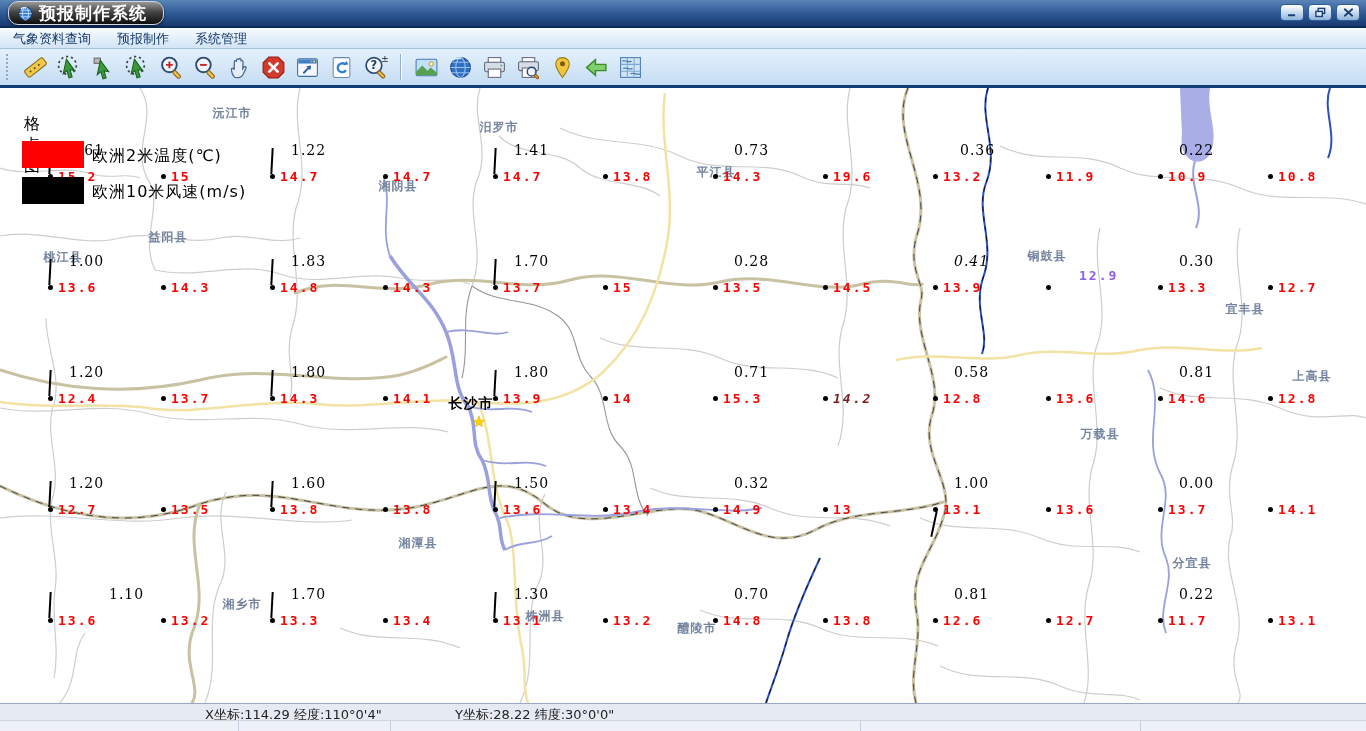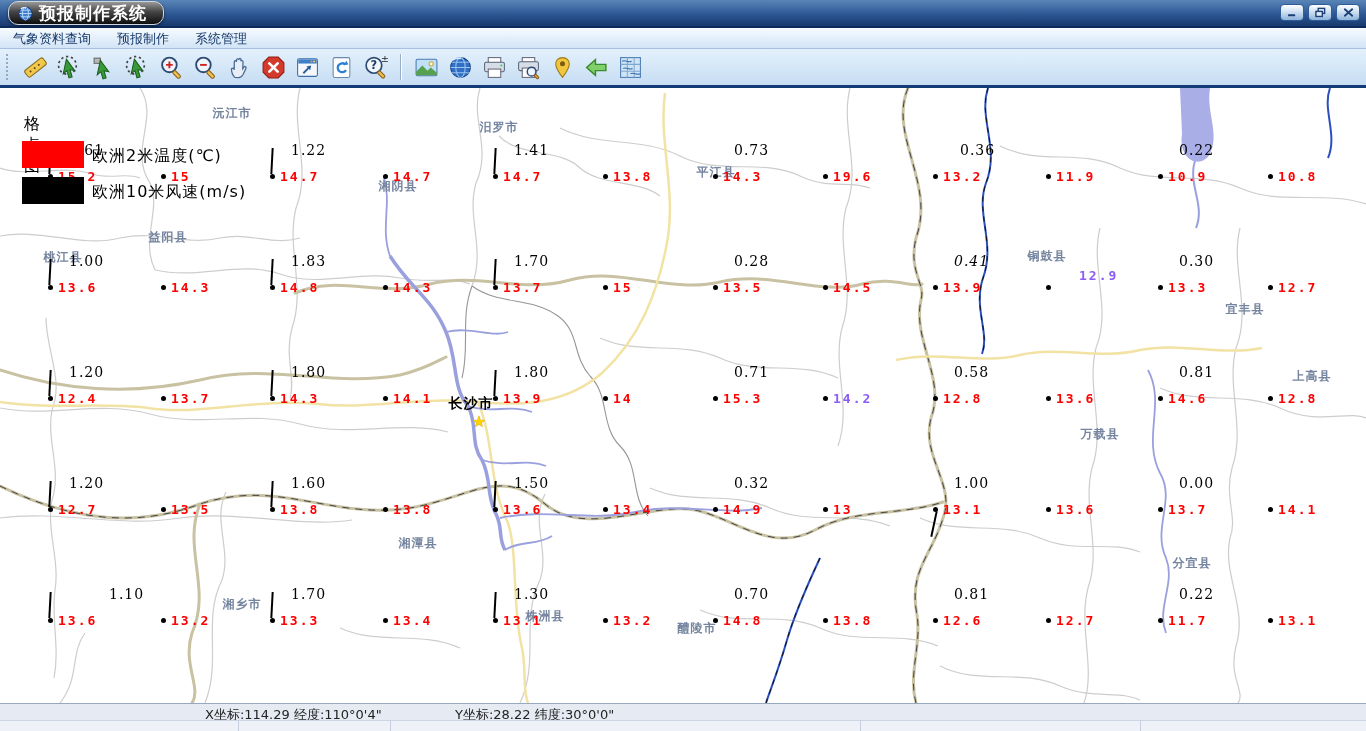--- a/index.html
+++ b/index.html
@@ -415,21 +415,21 @@
       <div class="pt-dot" style="left: 493px; top: 308px;"></div>
       <div class="pt-temp" style="left: 503px; top: 303px; color: rgb(255, 0, 0);">13.9</div>
       <div class="pt-wind" style="left: 514px; top: 276px; color: rgb(0, 0, 0);">1.80</div>
       <div class="pt-stick up" style="left: 494px; top: 282px;"></div>
       <div class="pt-dot" style="left: 603px; top: 308px;"></div>
       <div class="pt-temp" style="left: 613px; top: 303px; color: rgb(255, 0, 0);">14</div>
       <div class="pt-dot" style="left: 713px; top: 308px;"></div>
       <div class="pt-temp" style="left: 723px; top: 303px; color: rgb(255, 0, 0);">15.3</div>
       <div class="pt-wind" style="left: 734px; top: 276px; color: rgb(0, 0, 0);">0.71</div>
       <div class="pt-dot" style="left: 823px; top: 308px;"></div>
-      <div class="pt-temp" style="left: 833px; top: 303px; color: #8b5cf6;">14.2</div>
+      <div class="pt-temp" style="left: 833px; top: 303px; color: #7f1d1d; font-style: italic;">14.2</div>
       <div class="pt-dot" style="left: 933px; top: 308px;"></div>
       <div class="pt-temp" style="left: 943px; top: 303px; color: rgb(255, 0, 0);">12.8</div>
       <div class="pt-wind" style="left: 954px; top: 276px; color: rgb(0, 0, 0);">0.58</div>
       <div class="pt-dot" style="left: 1046px; top: 308px;"></div>
       <div class="pt-temp" style="left: 1056px; top: 303px; color: rgb(255, 0, 0);">13.6</div>
       <div class="pt-dot" style="left: 1158px; top: 308px;"></div>
       <div class="pt-temp" style="left: 1168px; top: 303px; color: rgb(255, 0, 0);">14.6</div>
       <div class="pt-wind" style="left: 1179px; top: 276px; color: rgb(0, 0, 0);">0.81</div>
       <div class="pt-dot" style="left: 1268px; top: 308px;"></div>
       <div class="pt-temp" style="left: 1278px; top: 303px; color: rgb(255, 0, 0);">12.8</div>

